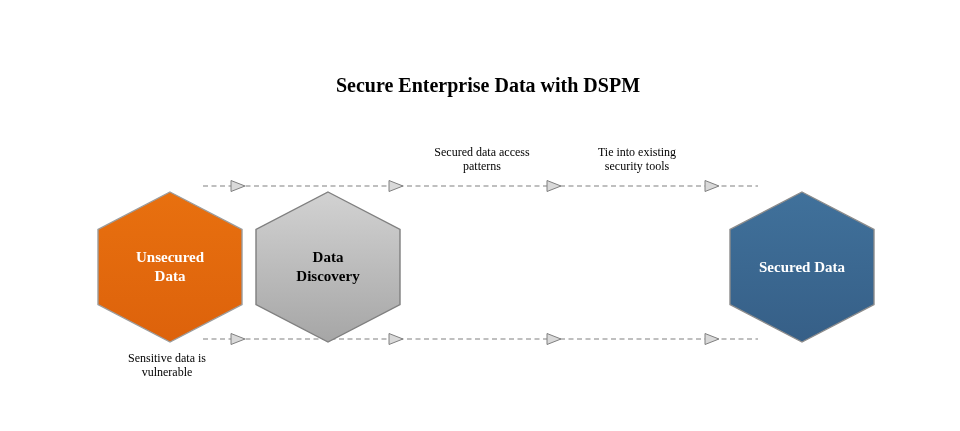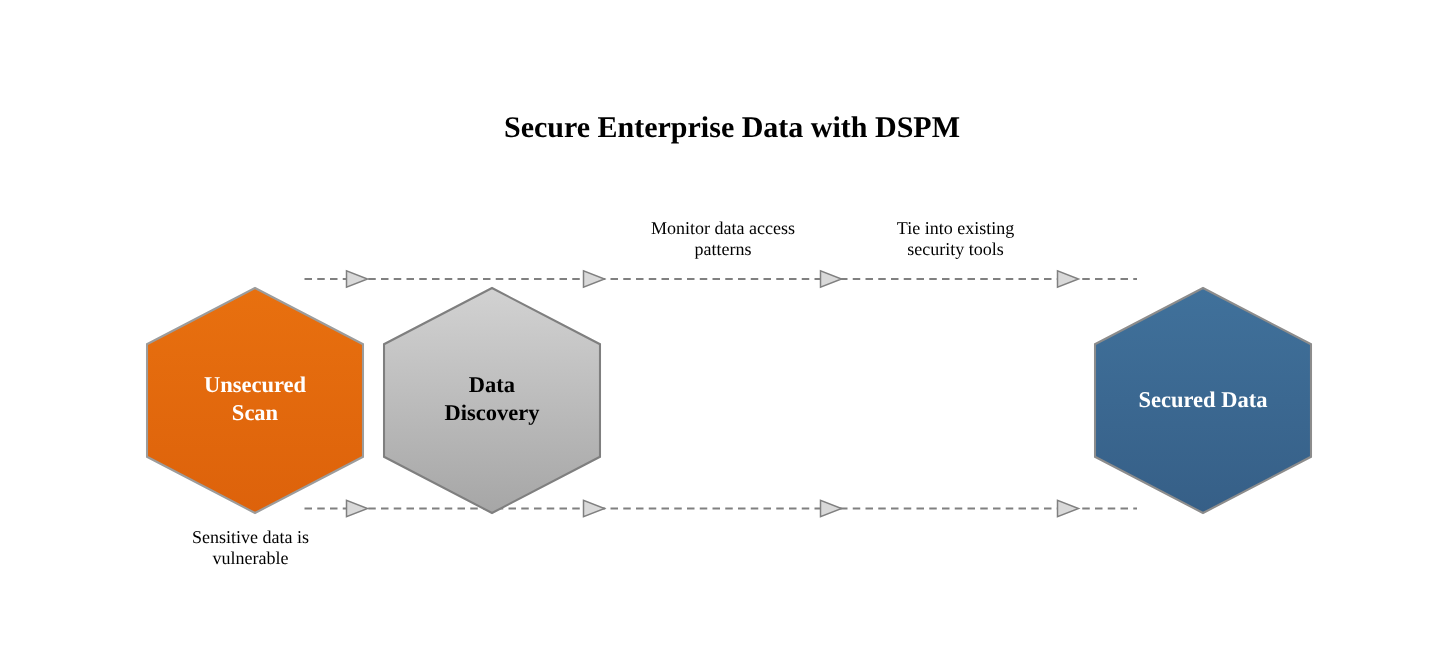--- a/index.html
+++ b/index.html
@@ -78,21 +78,21 @@
   .hex-label.light { color: #ffffff; }
   .hex-label.dark { color: #000000; }
 </style>
 </head>
 <body>
 
 <div class="canvas">
 
   <div class="title">Secure Enterprise Data with DSPM</div>
 
-  <div class="caption c2">Monitor data access
+  <div class="caption c2">Secured data access
 patterns</div>
   <div class="caption c3">Tie into existing
 security tools</div>
 
   <svg class="flow-svg" viewBox="0 0 960 431" xmlns="http://www.w3.org/2000/svg">
     <line x1="203" y1="186" x2="758" y2="186" stroke="#808080" stroke-width="1.2" stroke-dasharray="5 3.5"></line>
     <line x1="203" y1="339" x2="758" y2="339" stroke="#808080" stroke-width="1.2" stroke-dasharray="5 3.5"></line>
     <g fill="#D9D9D9" stroke="#808080" stroke-width="1">
       <path d="M 231 180.5 L 231 191.5 L 245 186 Z"></path>
       <path d="M 389 180.5 L 389 191.5 L 403 186 Z"></path>
@@ -111,21 +111,21 @@
     <svg width="146" height="152" viewBox="0 0 146 152" xmlns="http://www.w3.org/2000/svg">
       <defs>
         <linearGradient id="gradOrange" x1="0" y1="0" x2="0" y2="1">
           <stop offset="0" stop-color="#E8700F"></stop>
           <stop offset="1" stop-color="#DD620B"></stop>
         </linearGradient>
       </defs>
       <polygon points="73,1 145,38.5 145,113.5 73,151 1,113.5 1,38.5" fill="url(#gradOrange)" stroke="#9C9C9C" stroke-width="1.4"></polygon>
     </svg>
     <div class="hex-label light">Unsecured
-Scan</div>
+Data</div>
   </div>
 
   <div class="hex h2">
     <svg width="146" height="152" viewBox="0 0 146 152" xmlns="http://www.w3.org/2000/svg">
       <defs>
         <linearGradient id="gradGrayDark" x1="0" y1="0" x2="0" y2="1">
           <stop offset="0" stop-color="#D2D2D2"></stop>
           <stop offset="1" stop-color="#A6A6A6"></stop>
         </linearGradient>
       </defs>

